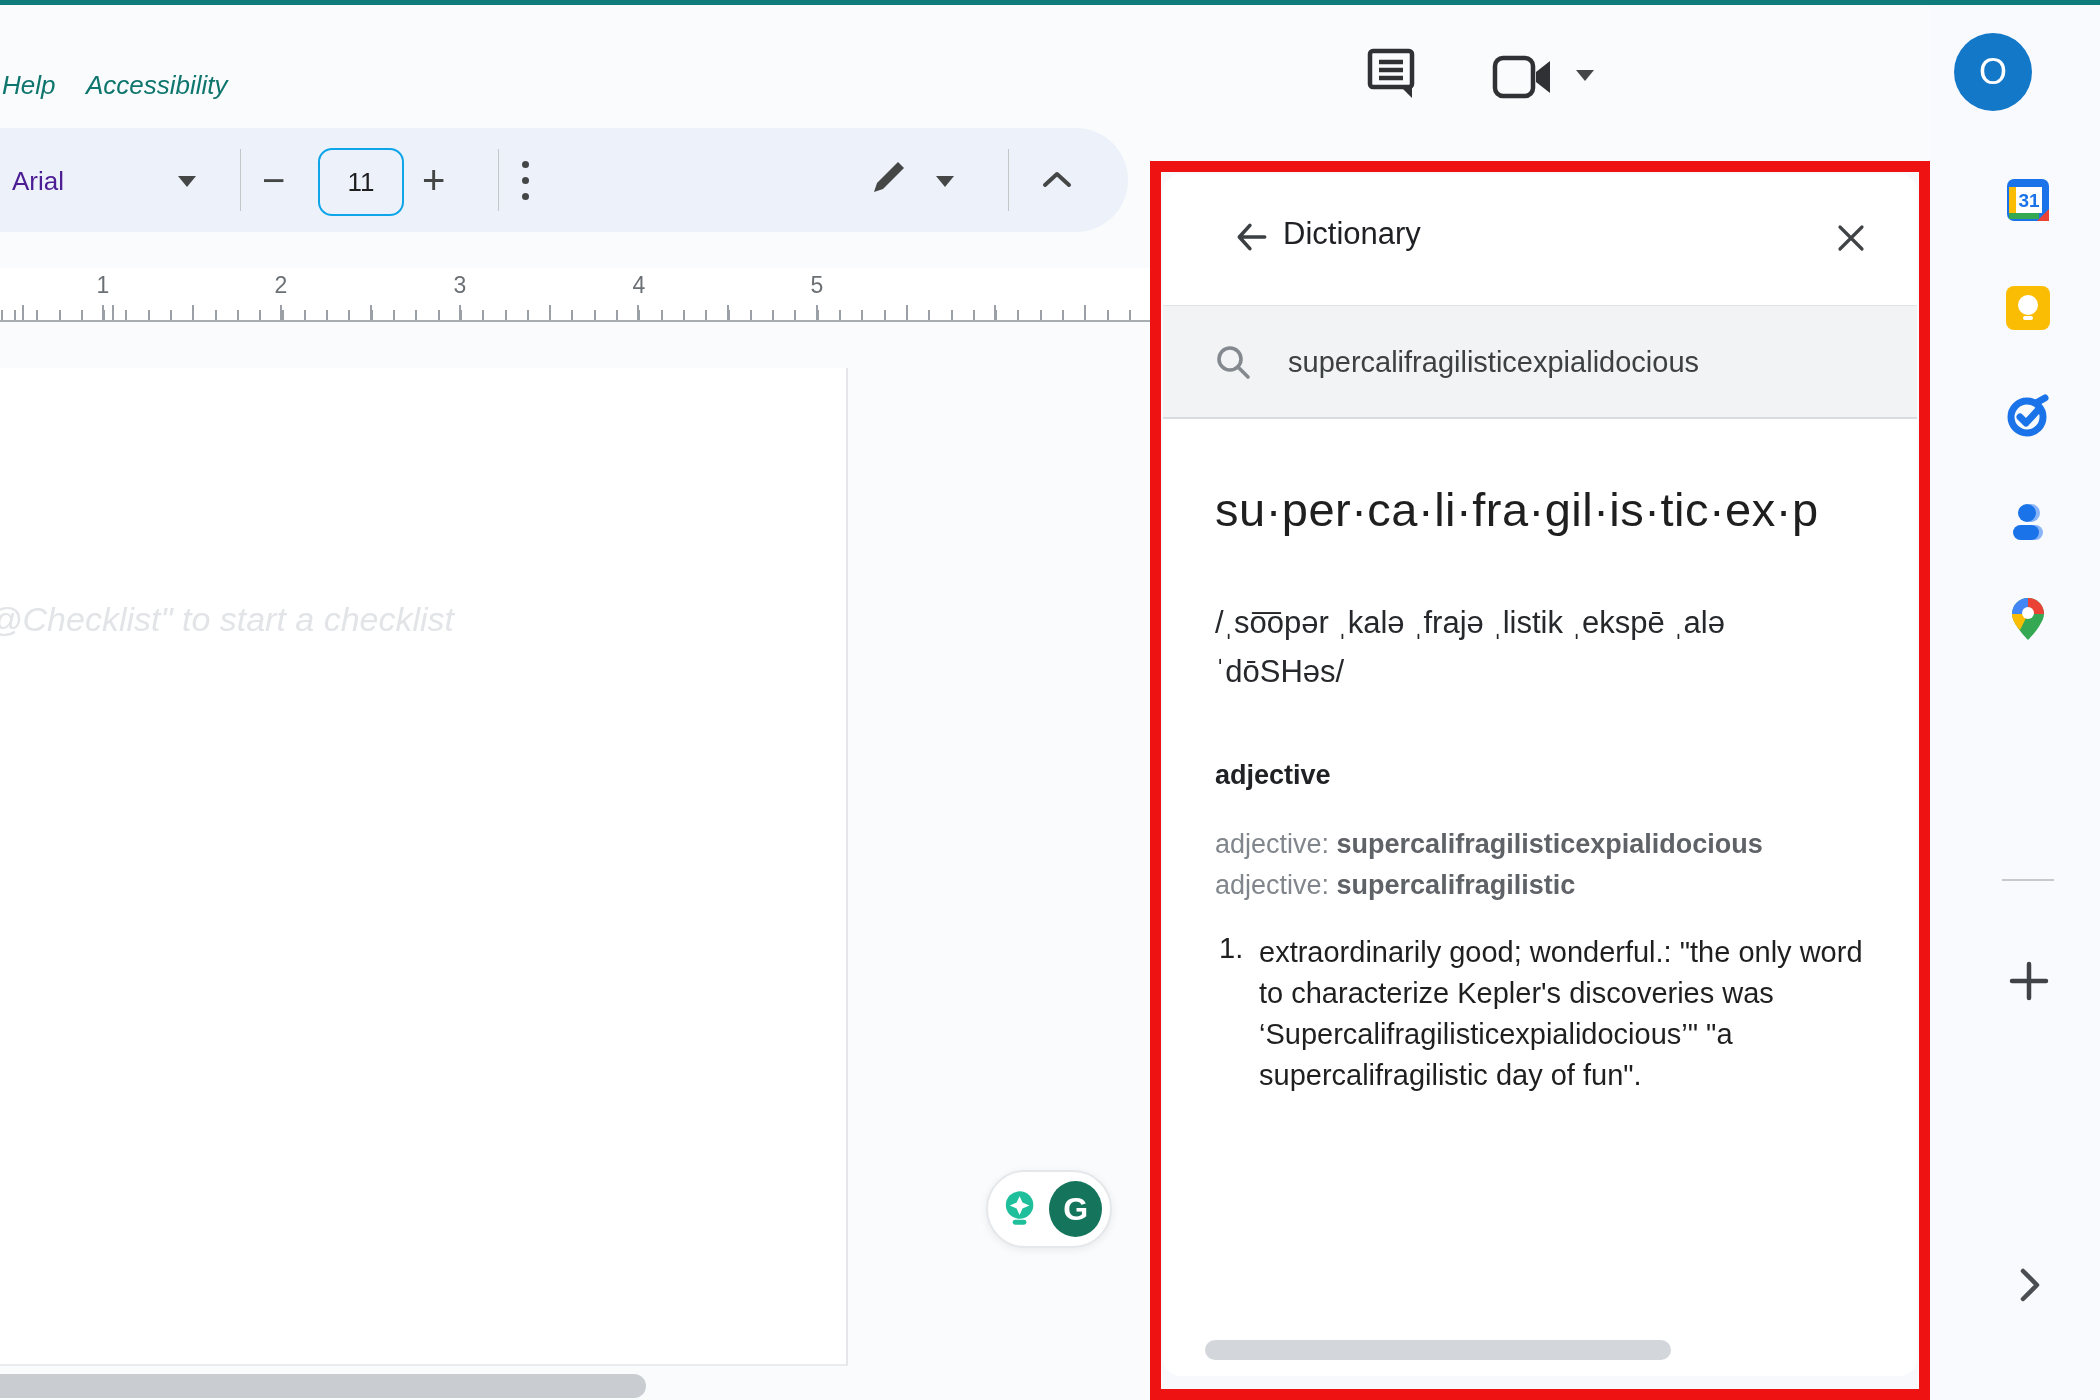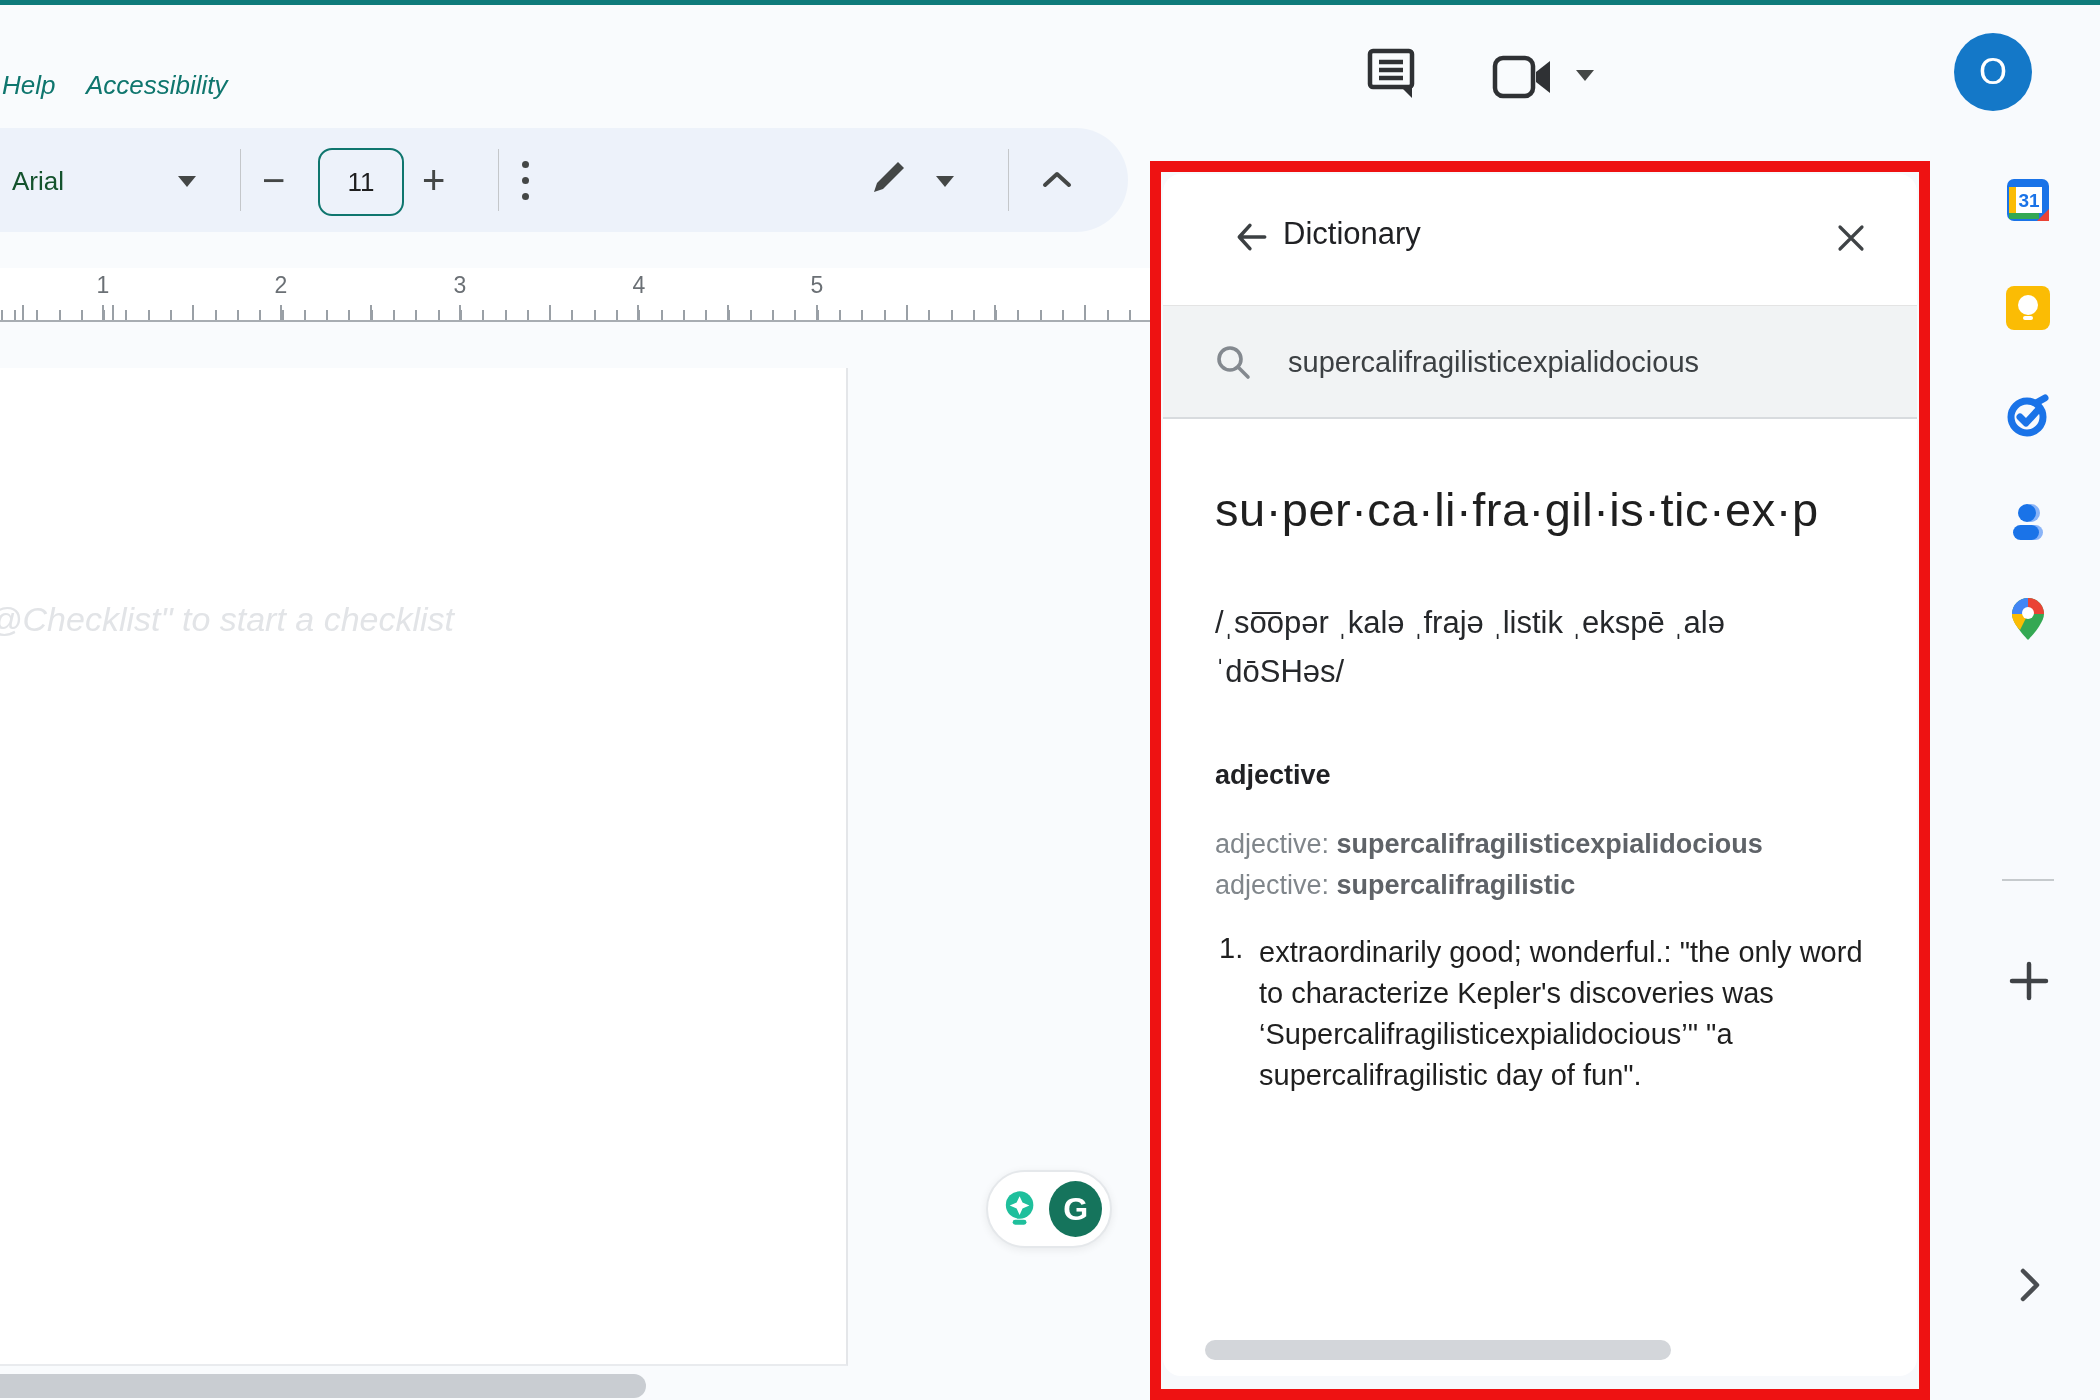--- a/index.html
+++ b/index.html
@@ -5,23 +5,23 @@
   html,body{margin:0;padding:0;}
   #stage{position:relative;width:2100px;height:1400px;overflow:hidden;
     background:#f9fbfd;font-family:"Liberation Sans","DejaVu Sans",sans-serif;color:#1f1f1f;}
   .abs{position:absolute;}
   
   .tealbar{left:0;top:0;width:2100px;height:5px;background:#0f7b7b;}
   .menu-item{font-size:26px;color:#0f766e;top:70px;cursor:default;font-style:italic;}
   
   .toolbar{left:-60px;top:128px;width:1188px;height:104px;background:#edf2fa;border-radius:52px;}
   .tb-divider{width:1px;height:62px;top:149px;background:#c4c7ca;}
-  .tb-text{font-size:26px;color:#14532d;}
+  .tb-text{font-size:26px;color:#4c1d95;}
   .caret-down{width:0;height:0;border-left:9px solid transparent;border-right:9px solid transparent;border-top:11px solid #444746;}
-  .fontsize-box{left:318px;top:148px;width:82px;height:64px;border:2px solid #0f766e;border-radius:14px;
+  .fontsize-box{left:318px;top:148px;width:82px;height:64px;border:2px solid #0ea5e9;border-radius:14px;
     font-size:26px;color:#1f1f1f;display:flex;align-items:center;justify-content:center;background:transparent;}
   .pm{font-size:40px;color:#444746;line-height:40px;}
   .kebab span{display:block;width:7px;height:7px;border-radius:50%;background:#444746;margin:9px 0;}
   
   .ruler{left:0;top:268px;width:1150px;height:52px;background:#ffffff;border-bottom:2px solid #a8adb2;}
   .ruler .num{position:absolute;top:4px;transform:translateX(-50%);font-size:23px;color:#6b7075;}
   .tick-minor{position:absolute;left:0;bottom:0;width:100%;height:10px;
     background:repeating-linear-gradient(90deg,#9aa0a6 0 2px,transparent 2px 22.3px);background-position-x:14px;}
   .tick-half{position:absolute;left:0;bottom:0;width:100%;height:15px;
     background:repeating-linear-gradient(90deg,#9aa0a6 0 2px,transparent 2px 178.4px);background-position-x:192px;}

